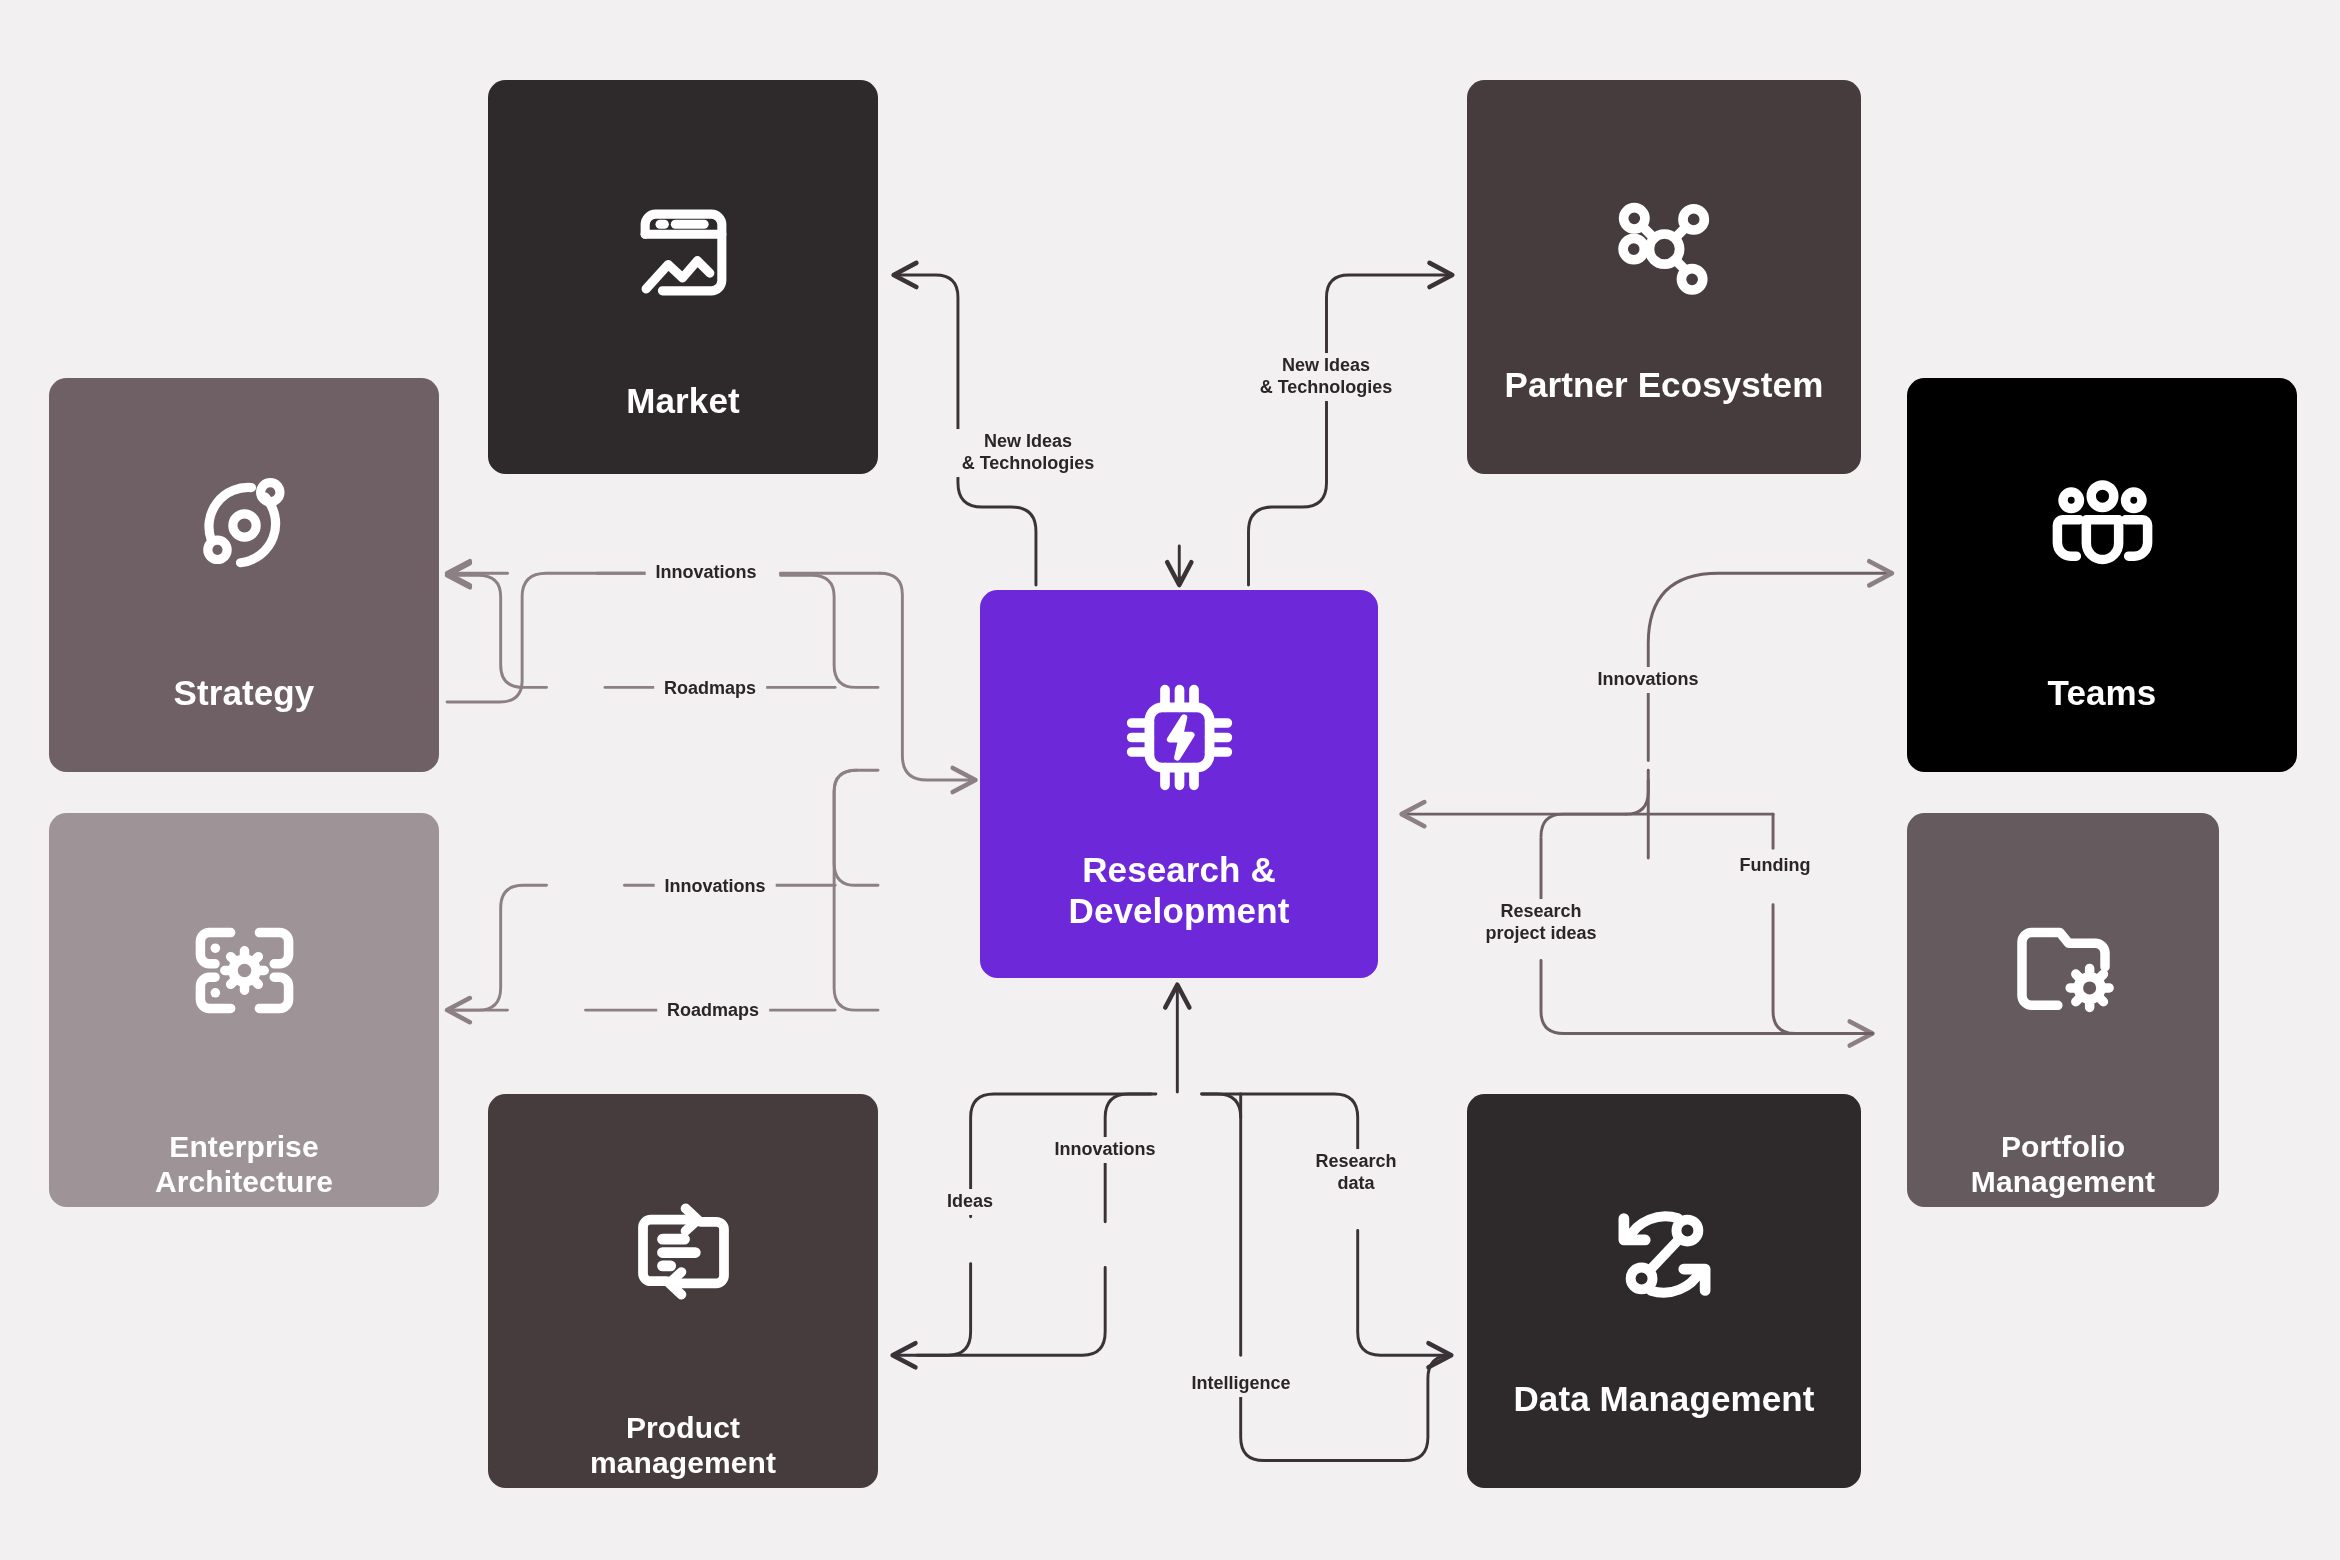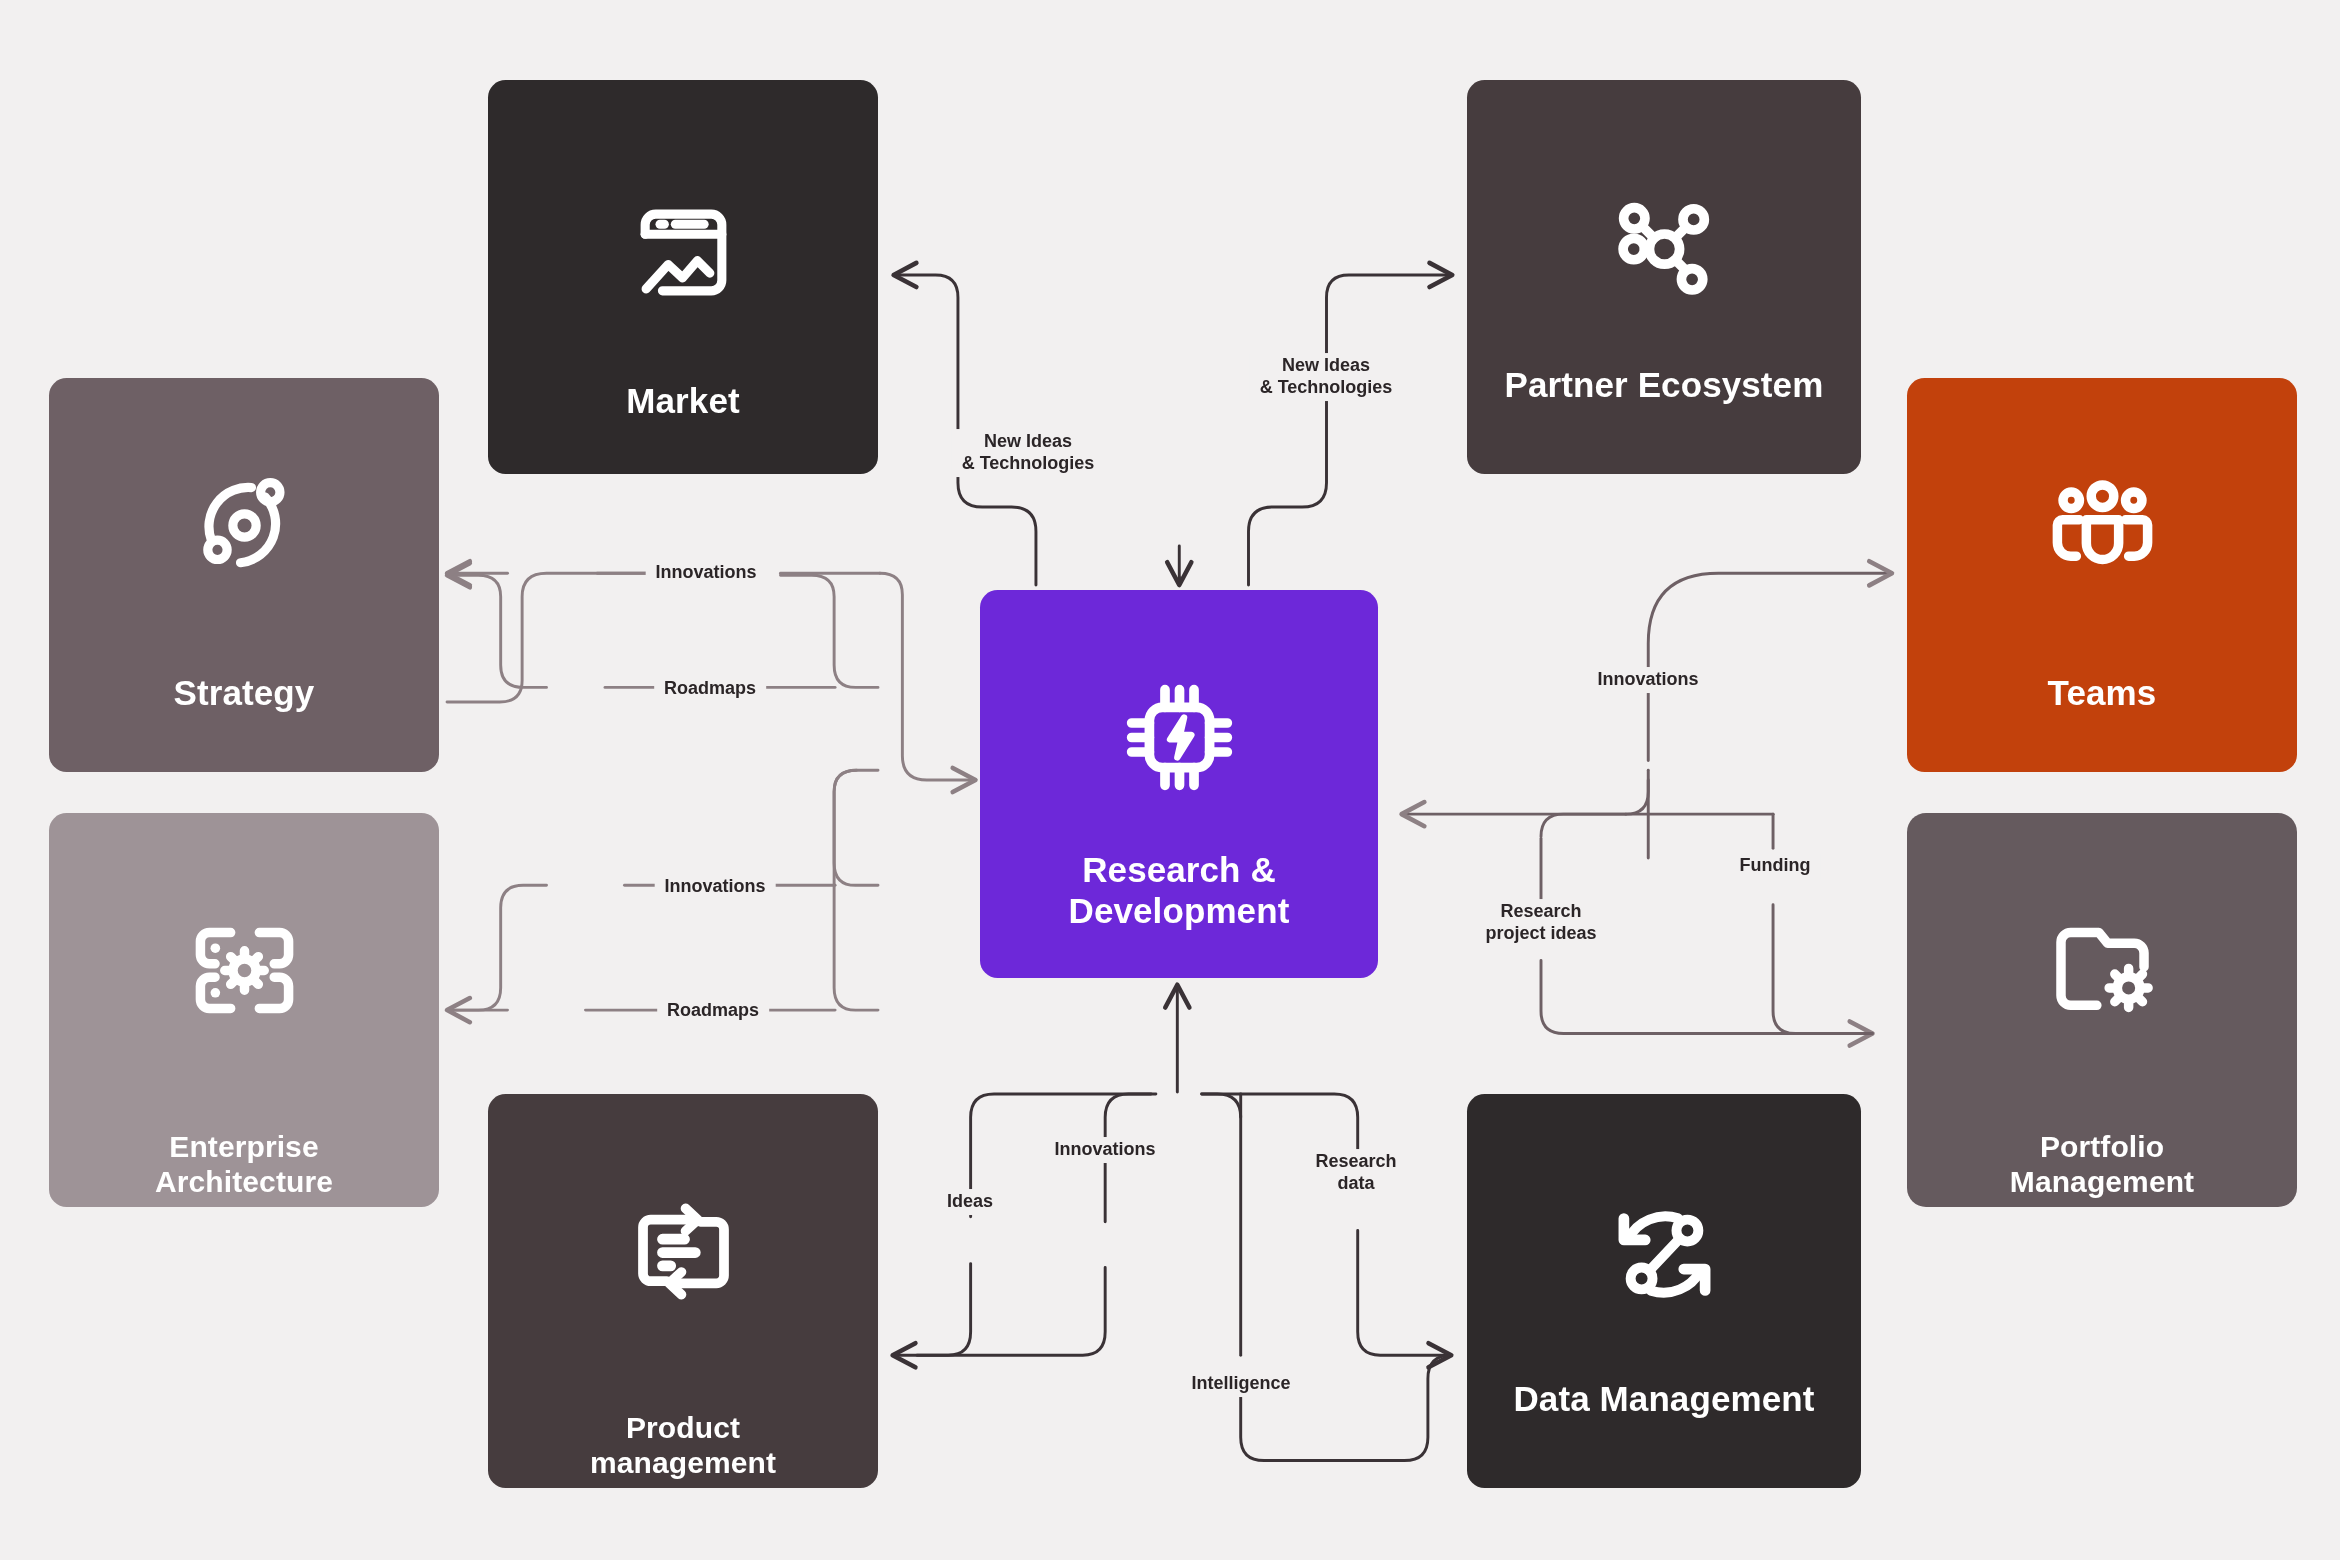--- a/index.html
+++ b/index.html
@@ -35,21 +35,21 @@
     letter-spacing:0.1px;
   }
 
   
   #n-market      {left:488px; top:80px;  width:390px; height:394px;}
   #n-partner     {left:1467px;top:80px;  width:394px; height:394px;}
   #n-strategy    {left:49px;  top:378px; width:390px; height:394px;}
   #n-ea          {left:49px;  top:813px; width:390px; height:394px;}
   #n-rd          {left:980px;top:590px; width:398px; height:388px;}
   #n-teams       {left:1907px;top:378px; width:390px; height:394px;}
-  #n-portfolio   {left:1907px;top:813px; width:390px; height:394px;border-radius:19px;}
+  #n-portfolio   {left:1907px;top:813px; width:312px; height:394px;}
   #n-product     {left:488px; top:1094px;width:390px; height:394px;}
   #n-data        {left:1467px;top:1094px;width:394px; height:394px;}
 
   .lbl.big{font-size:35px;}
   .lbl.mid{font-size:30px;}
 
   
   #n-market   .lbl{top:300px;}
   #n-partner  .lbl{top:284px;}
   #n-strategy .lbl{top:294px;}
@@ -237,21 +237,21 @@
         <path d="M17.6 9.3h3.3M17.6 12h3.3M17.6 14.7h3.3"></path>
         <path d="M12.85 8.3l-2.6 4.05h2.1l-.75 3.35 2.6-4.15h-2.1z" fill="#FFFFFF" stroke-width="1.2"></path>
       </svg>
     </div>
     <div class="lbl big">
       <span>Research &amp;</span><br>
       <span>Development</span>
     </div>
   </div>
 
-  <div class="card" id="n-teams" style="background:#c2410c">
+  <div class="card" id="n-teams" style="background:#000000">
     <div class="ic">
       <svg width="123" height="123" viewBox="0 0 24 24" fill="none" stroke="#FFFFFF" stroke-width="1.85" stroke-linecap="round" stroke-linejoin="round">
         <circle cx="12" cy="5.5" r="2.2"></circle>
         <circle cx="5.9" cy="6.3" r="1.6"></circle>
         <circle cx="18.1" cy="6.3" r="1.6"></circle>
         <path d="M8.85 10.1h6.3v4.6a3.15 3.15 0 0 1-3.15 3.15A3.15 3.15 0 0 1 8.85 14.7z"></path>
         <path d="M7.5 10.1H4.2a1 1 0 0 0-1 1v3.5a2.6 2.6 0 0 0 2.6 2.6h1.1"></path>
         <path d="M16.5 10.1h3.3a1 1 0 0 1 1 1v3.5a2.6 2.6 0 0 1-2.6 2.6h-1.1"></path>
       </svg>
     </div>

